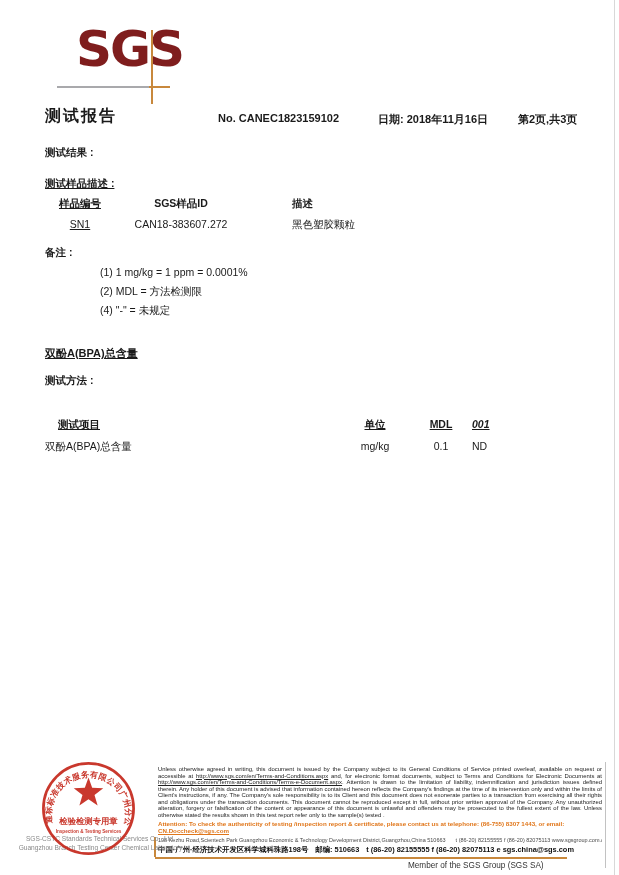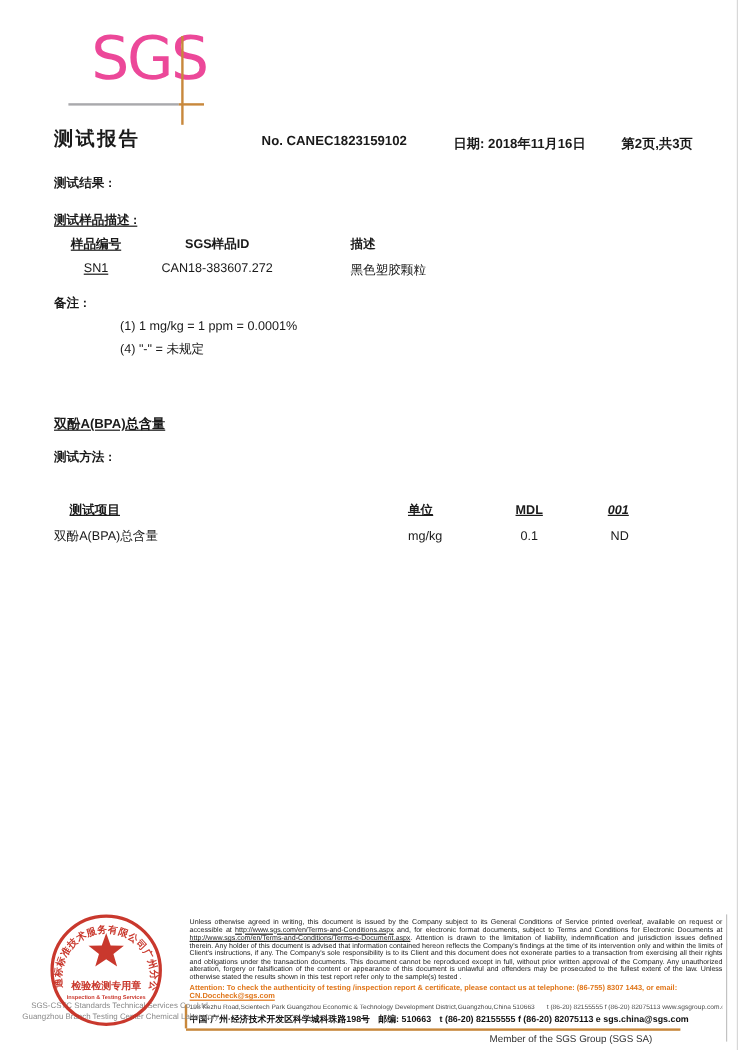--- a/index.html
+++ b/index.html
@@ -3,22 +3,22 @@
 <meta charset="utf-8">
 <style>
   * { margin:0; padding:0; box-sizing:border-box; }
   html,body { background:#ffffff; }
   #page {
     position:relative; width:619px; height:875px; background:#ffffff;
     font-family:"Liberation Sans","DejaVu Sans",sans-serif; color:#1a1a1a; overflow:hidden;
   }
   .abs { position:absolute; }
   
-  .logo-text { left:76px; top:20px; font-size:50px; font-weight:400; letter-spacing:-2px;
-               color:#ec4899; font-family:"DejaVu Sans","Liberation Sans",sans-serif; }
+  .logo-text { left:76px; top:20px; font-size:50px; font-weight:700; letter-spacing:-2px;
+               color:#7f1d1d; font-family:"DejaVu Sans","Liberation Sans",sans-serif; }
   .logo-hline-gray   { left:57px;  top:86px; width:92px;  height:2px; background:#a9a9ac; }
   .logo-hline-orange { left:149px; top:86px; width:21px;  height:2px; background:#c8883c; }
   .logo-vline        { left:151px; top:30px; width:2px;   height:74px; background:#c8883c; }
   
   .doc-title  { left:45px;  top:106px; font-size:16px; font-weight:bold; letter-spacing:2px; }
   .report-no  { left:218px; top:112px; font-size:11px; font-weight:bold; }
   .date-label { left:378px; top:112px; font-size:11px; font-weight:bold; }
   .page-label { left:518px; top:112px; font-size:11px; font-weight:bold; }
   
   .results-label   { left:45px; top:146px; font-size:10.5px; font-weight:bold; }
@@ -31,23 +31,23 @@
   .st-head span { font-weight:bold; }
   .notes-label { left:45px; top:246px; font-size:10.5px; font-weight:bold; }
   .notes { left:100px; top:263px; font-size:10.5px; line-height:19.2px; }
   .bpa-heading { left:45px; top:346px; font-size:11px; font-weight:bold; text-decoration:underline; }
   .method-label { left:45px; top:374px; font-size:10.5px; font-weight:bold; }
   .method-text  { left:110px; top:374px; width:464px; font-size:10.5px; line-height:19.5px; text-align:justify; }
   .result-table { left:45px; top:418px; width:530px; font-size:10.5px; }
   .rt-row { display:flex; align-items:baseline; margin-bottom:8px; }
   .rt-item  { width:295px; text-align:left; }
   .rt-head .rt-item { padding-left:13px; }
-  .rt-unit  { width:70px; }
+  .rt-unit  { width:70px; text-align:center; }
   .rt-mdl   { width:62px; text-align:center; }
-  .rt-val   { width:52px; text-align:right; }
+  .rt-val   { width:52px; text-align:left; }
   .rt-head span { font-weight:bold; }
   .rt-head .rt-item span, .rt-head .u { text-decoration:underline; }
   .rt-head .rt-val { font-style:italic; }
   
   .stamp { left:40px; top:760px; width:97px; height:97px; opacity:0.92; z-index:5; }
   .company-lines { left:8px; top:834px; width:185px; text-align:center;
                    font-size:6.6px; line-height:9px; color:#8a8a8a; z-index:1; }
   .fine-print { left:158px; top:766px; width:444px; }
   .disclaimer { font-size:5.9px; line-height:6.5px; text-align:justify; color:#222222; }
   .disclaimer .u { text-decoration:underline; }
@@ -89,20 +89,21 @@
     <div class="st-row">
       <span class="st-c1">SN1</span>
       <span class="st-c2">CAN18-383607.272</span>
       <span class="st-c3">黑色塑胶颗粒</span>
     </div>
   </div>
 
   <div class="abs notes-label">备注 :</div>
   <div class="abs notes">
     <div>(1) 1 mg/kg = 1 ppm = 0.0001%</div>
+    <div>(2) MDL = 方法检测限</div>
     <div>(4) "-" = 未规定</div>
   </div>
 
   <div class="abs bpa-heading">双酚A(BPA)总含量</div>
   <div class="abs method-label">测试方法 :</div>
 
   <div class="abs result-table">
     <div class="rt-row rt-head">
       <span class="rt-item"><span class="u">测试项目</span></span>
       <span class="rt-unit u">单位</span>

